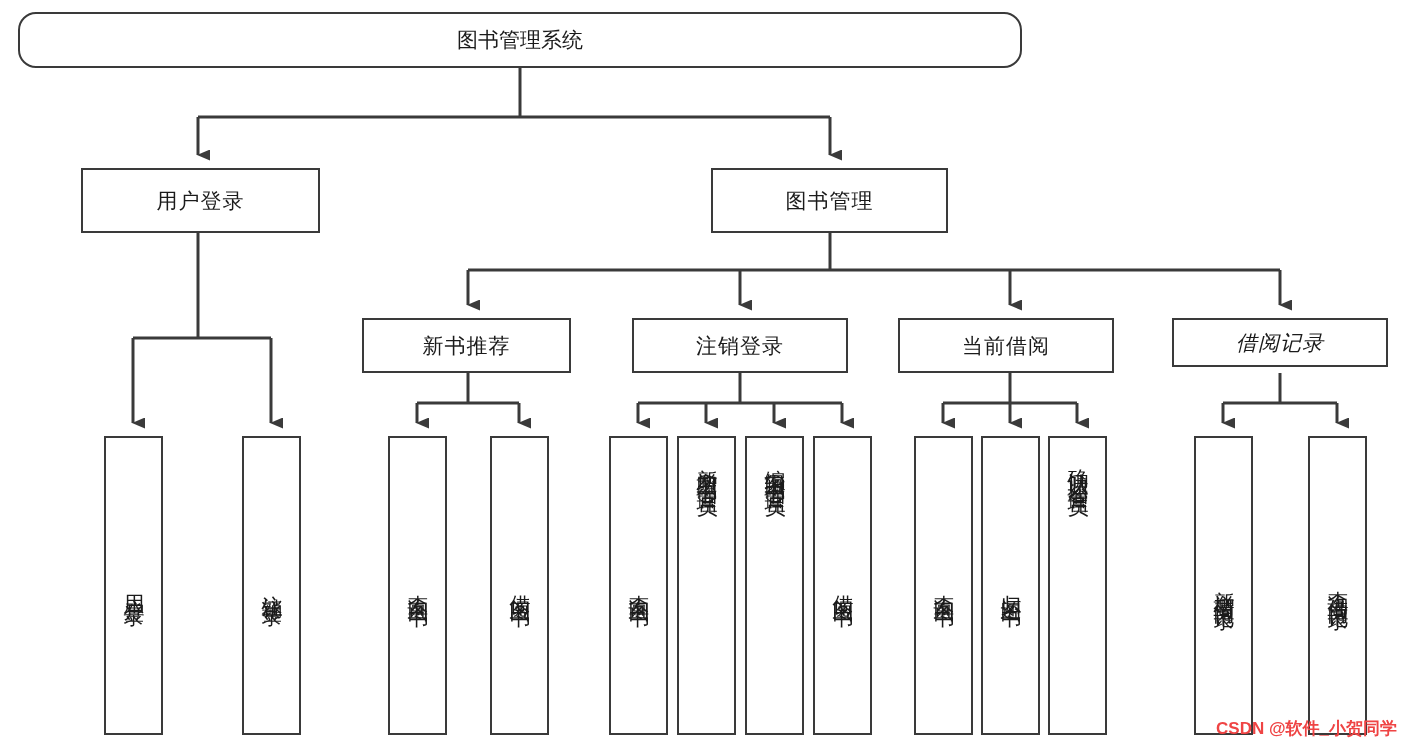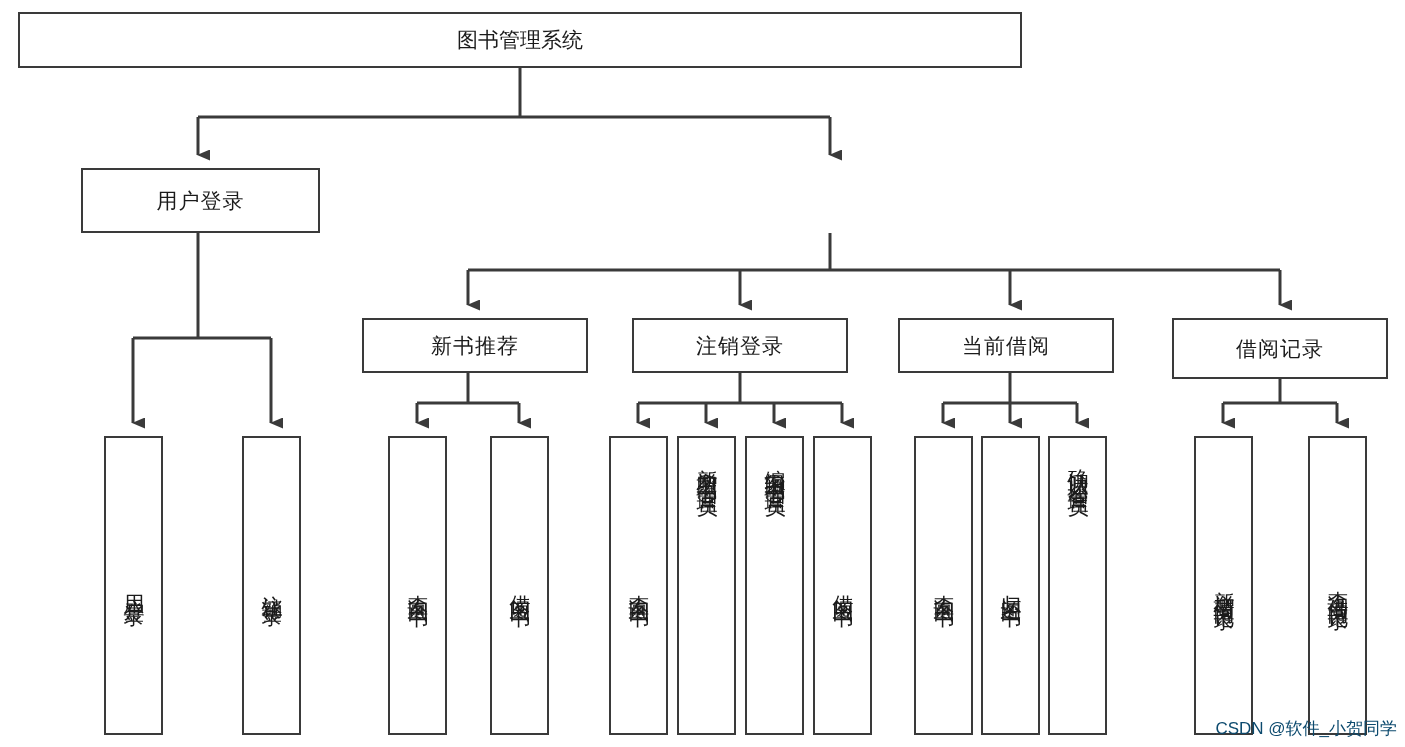--- a/index.html
+++ b/index.html
@@ -45,23 +45,24 @@
     color:#1b1b1b;
     white-space:nowrap;
   }
   .leaf.mid{ align-items:center; padding-top:0; }
 
   #watermark{
     position:absolute;
     right:8px;
     bottom:7px;
     font-size:17px;
-    color:#0c4a6e;
+    color:#ef4444;
     white-space:nowrap;
     pointer-events:none;
+    font-weight:bold;
   }
 </style>
 </head>
 <body>
 
 <div id="stage">
 
   <svg id="wires" viewBox="0 0 1405 747" xmlns="http://www.w3.org/2000/svg">
     <defs>
       <marker id="ah" markerWidth="11" markerHeight="13" refX="5.5" refY="12" orient="auto" markerUnits="userSpaceOnUse">
@@ -105,38 +106,41 @@
       <path d="M1010,403 L1010,423" marker-end="url(#ah)"></path>
       <path d="M1077,403 L1077,423" marker-end="url(#ah)"></path>
 
       <path d="M1280,373 L1280,403"></path>
       <path d="M1223,403 L1337,403"></path>
       <path d="M1223,403 L1223,423" marker-end="url(#ah)"></path>
       <path d="M1337,403 L1337,423" marker-end="url(#ah)"></path>
     </g>
   </svg>
 
-  <div class="node root" style="left:18px;top:12px;width:1004px;height:56px;">
+  <div class="node root" style="left:18px;top:12px;width:1004px;height:56px;border-radius:18px;">
     <span>图书管理系统</span>
   </div>
 
   <div class="node h" style="left:81px;top:168px;width:239px;height:65px;">
     <span>用户登录</span>
   </div>
+  <div class="node h" style="left:711px;top:168px;width:237px;height:65px;">
+    <span>图书管理</span>
+  </div>
 
-  <div class="node h" style="left:362px;top:318px;width:226px;height:55px;">
+  <div class="node h" style="left:362px;top:318px;width:209px;height:55px;">
     <span>新书推荐</span>
   </div>
   <div class="node h" style="left:632px;top:318px;width:216px;height:55px;">
     <span>注销登录</span>
   </div>
   <div class="node h" style="left:898px;top:318px;width:216px;height:55px;">
     <span>当前借阅</span>
   </div>
-  <div class="node h" style="left:1172px;top:318px;width:216px;height:61px;">
+  <div class="node h" style="left:1172px;top:318px;width:216px;height:49px;font-style:italic;">
     <span>借阅记录</span>
   </div>
 
   <div class="leaf mid" style="left:104px;top:436px;width:59px;height:299px;">
     <span class="vt">用户登录</span>
   </div>
   <div class="leaf mid" style="left:242px;top:436px;width:59px;height:299px;">
     <span class="vt">注销登录</span>
   </div>
 

